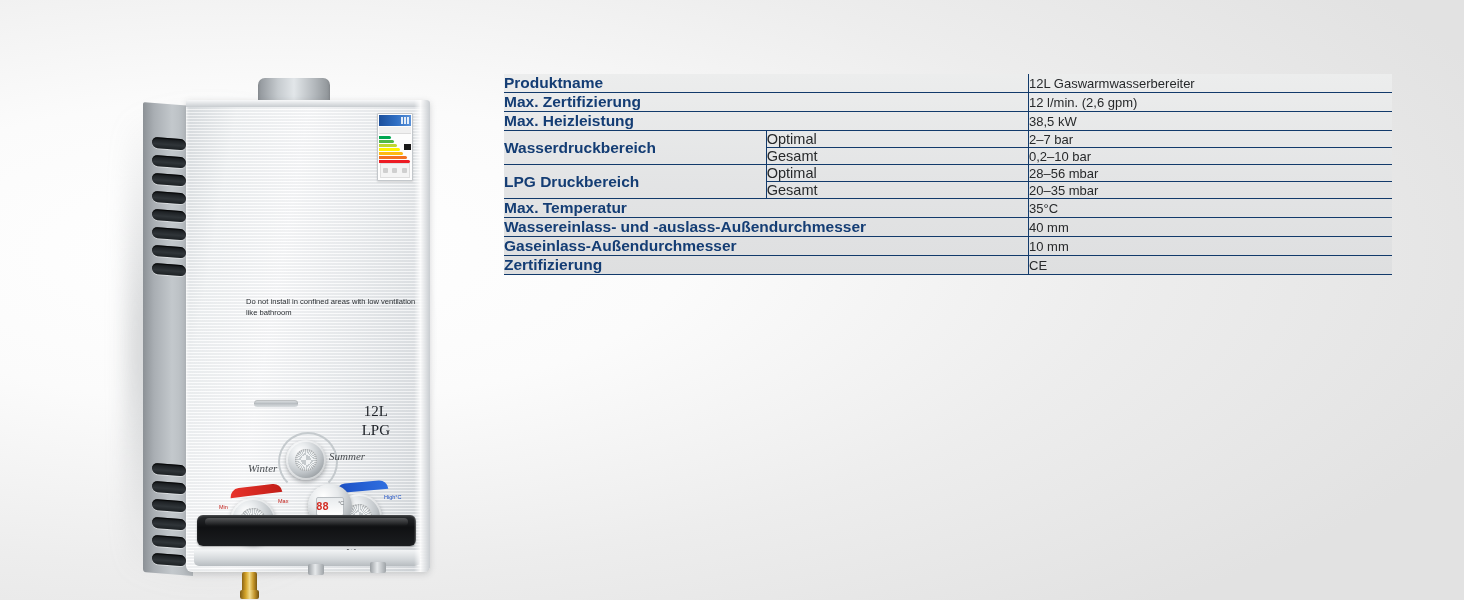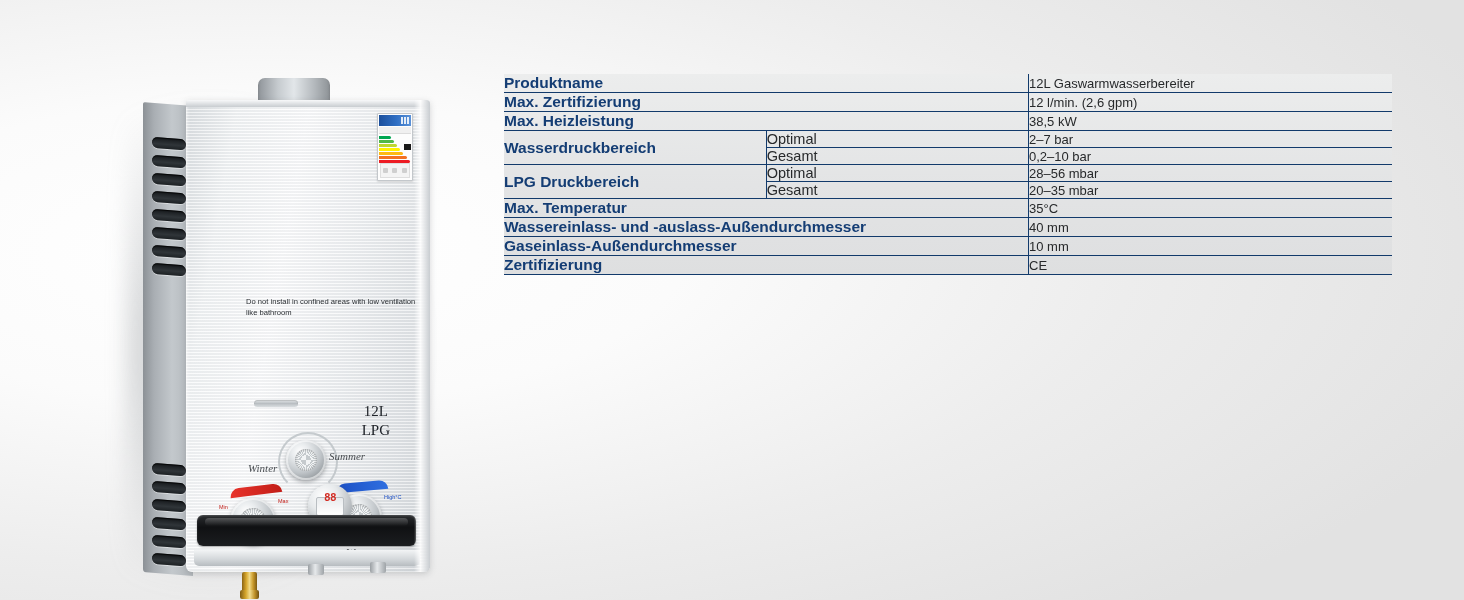--- a/index.html
+++ b/index.html
@@ -286,21 +286,20 @@
   .temp-screen {
     width: 26px;
     height: 17px;
     border-radius: 2px;
     background: linear-gradient(180deg, #e8ebed 0%, #ffffff 100%);
     border: 1px solid #b9bec2;
     display: flex;
     align-items: center;
     justify-content: center;
     gap: 10px;
-    flex-direction: column;
   }
   .seg {
     font-family: "DejaVu Sans Mono", monospace;
     font-size: 11px;
     font-weight: bold;
     color: #d32b22;
     letter-spacing: -0.5px;
   }
   .seg-unit {
     font-size: 5px;

